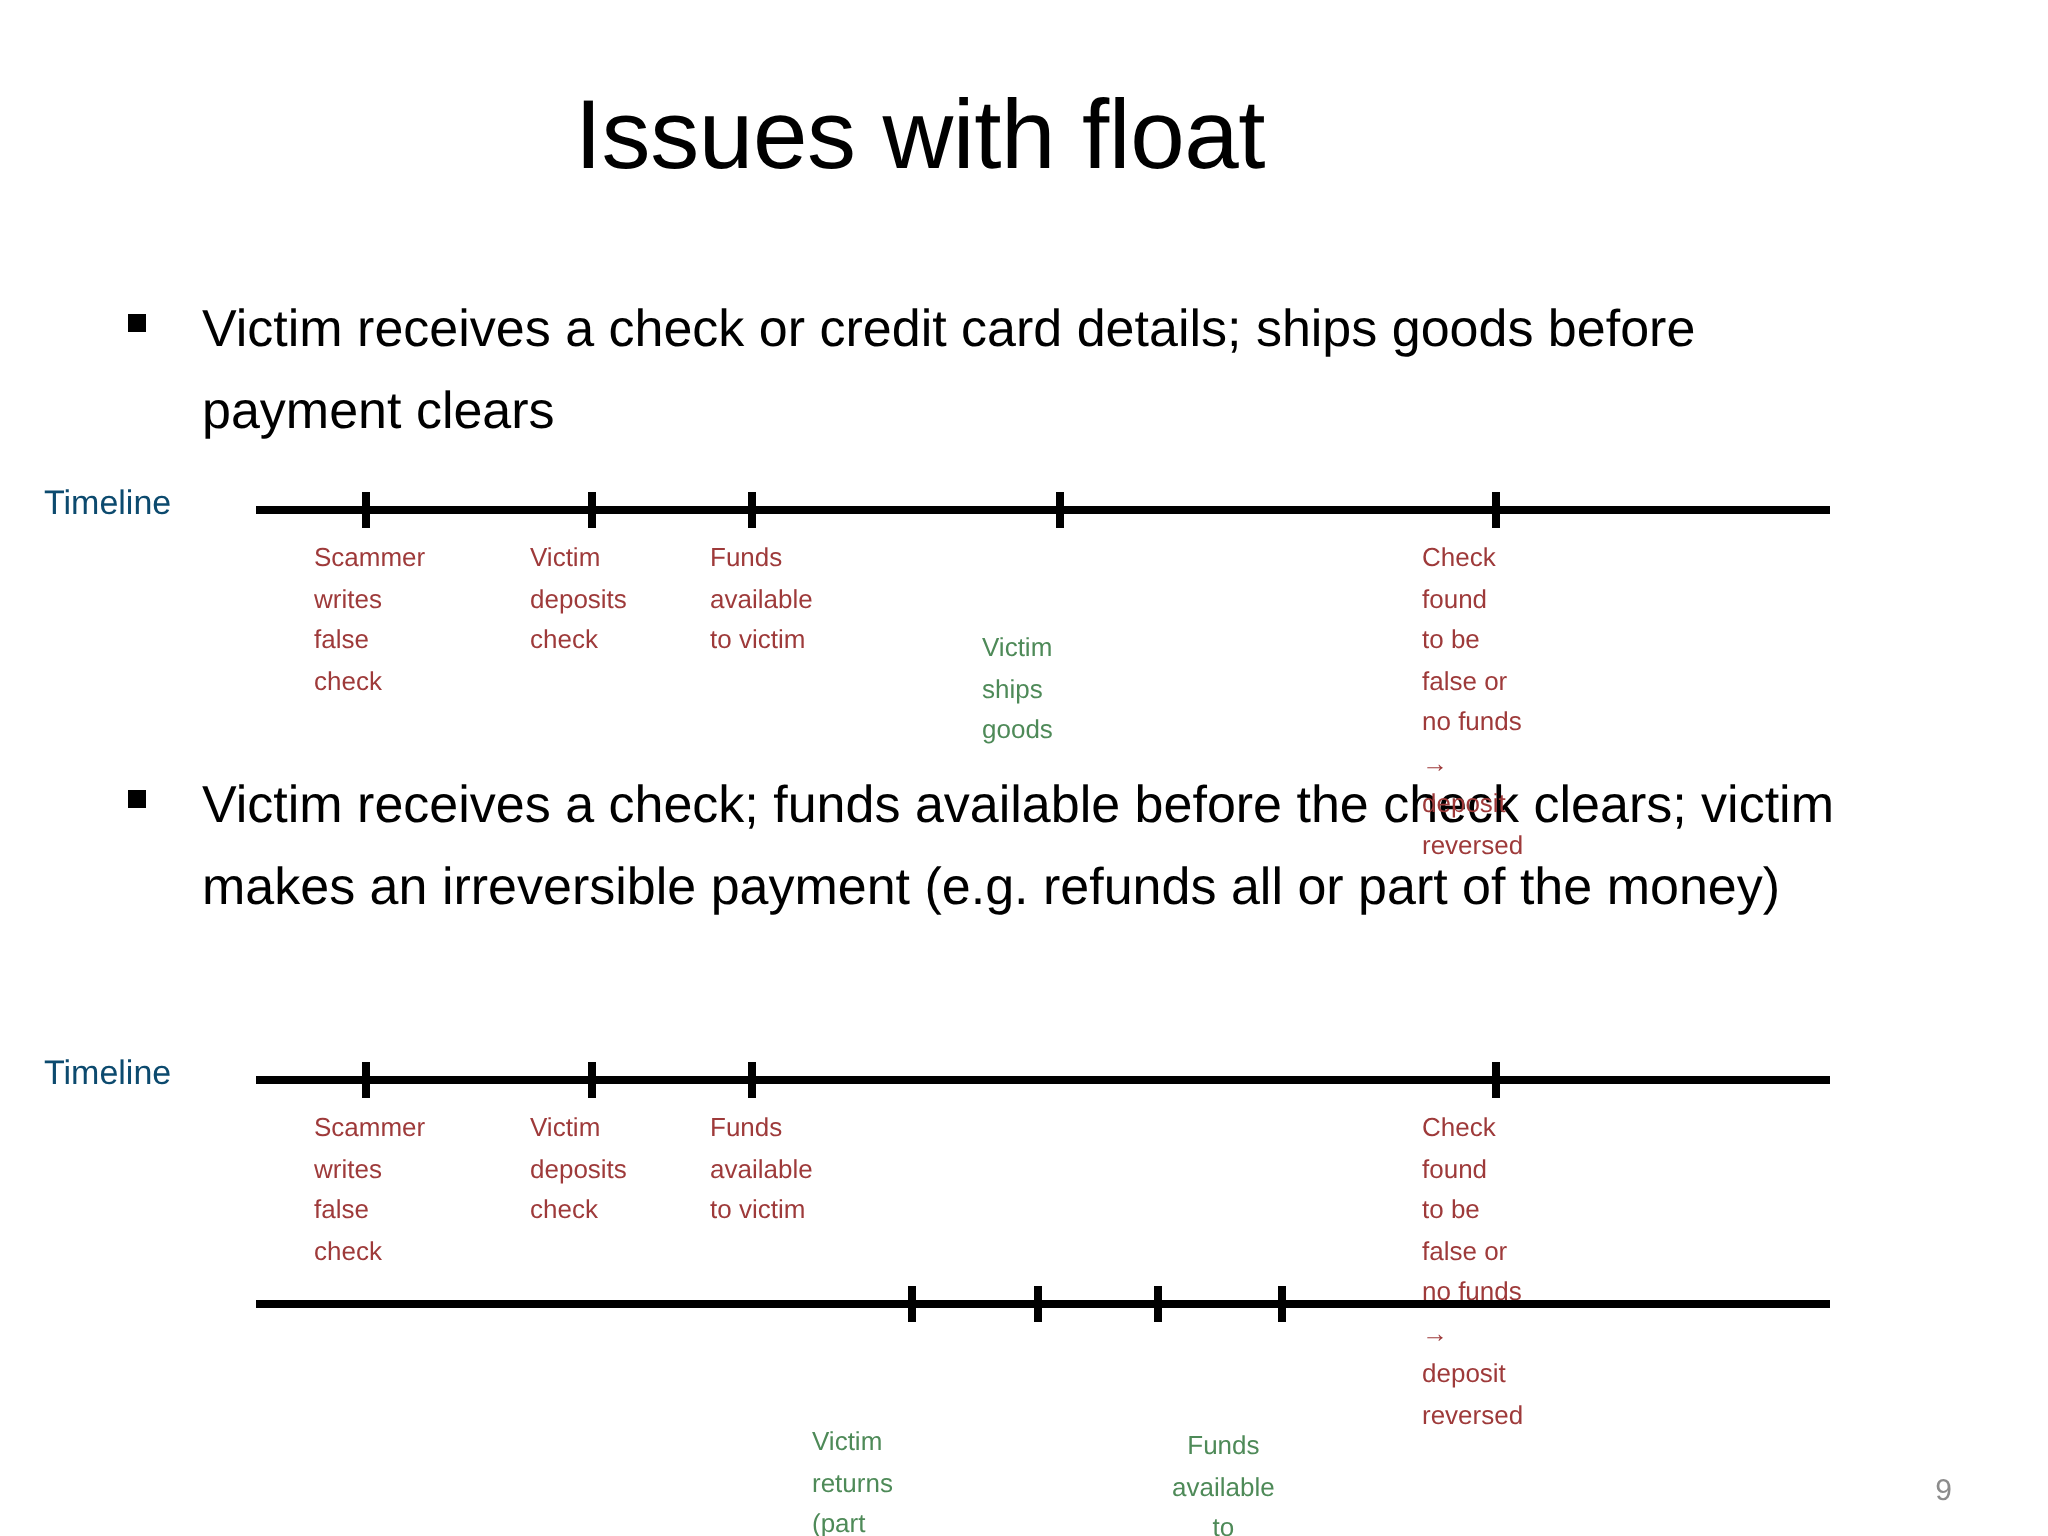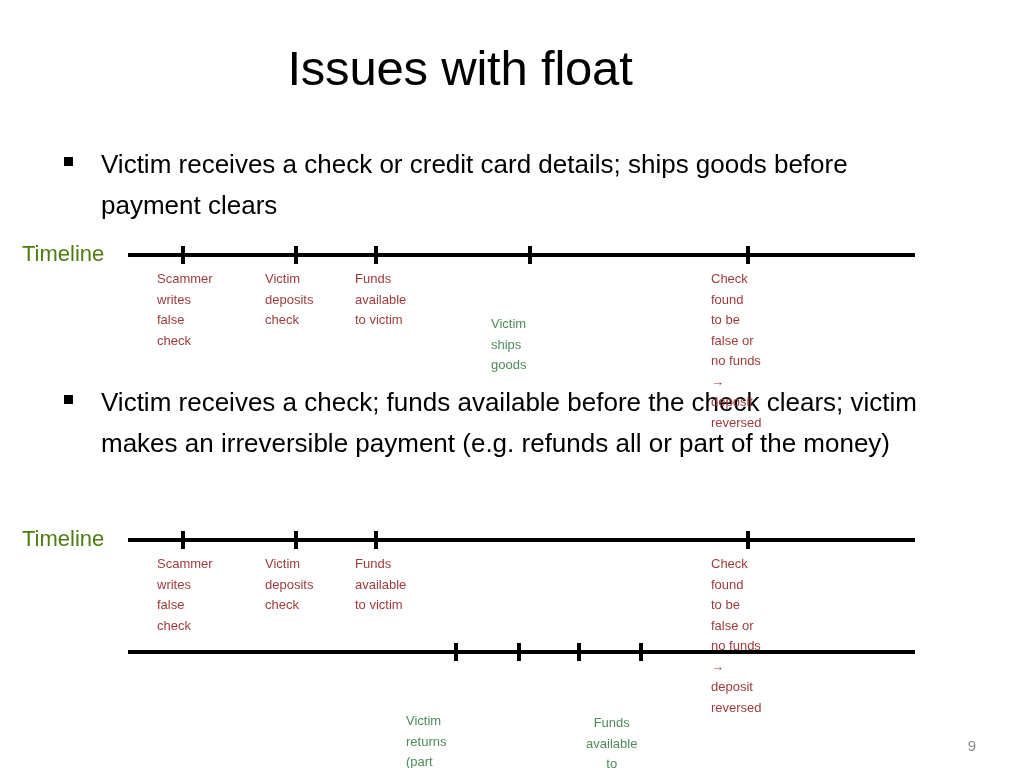--- a/index.html
+++ b/index.html
@@ -55,22 +55,22 @@
     color: #000000;
     font-weight: 400;
   }
   #bullet-1 { left: 64px; top: 144px; width: 880px; }
   #bullet-2 { left: 64px; top: 382px; width: 890px; }
 
   
   .timeline-block { position: absolute; }
   .timeline-label {
     position: absolute;
-    font-size: 22px;
-    color: #4d7c0f;
+    font-size: 17px;
+    color: #0c4a6e;
     line-height: 1;
     white-space: nowrap;
   }
   .axis {
     position: absolute;
     height: 4px;
     background: #000000;
   }
   .tick {
     position: absolute;

